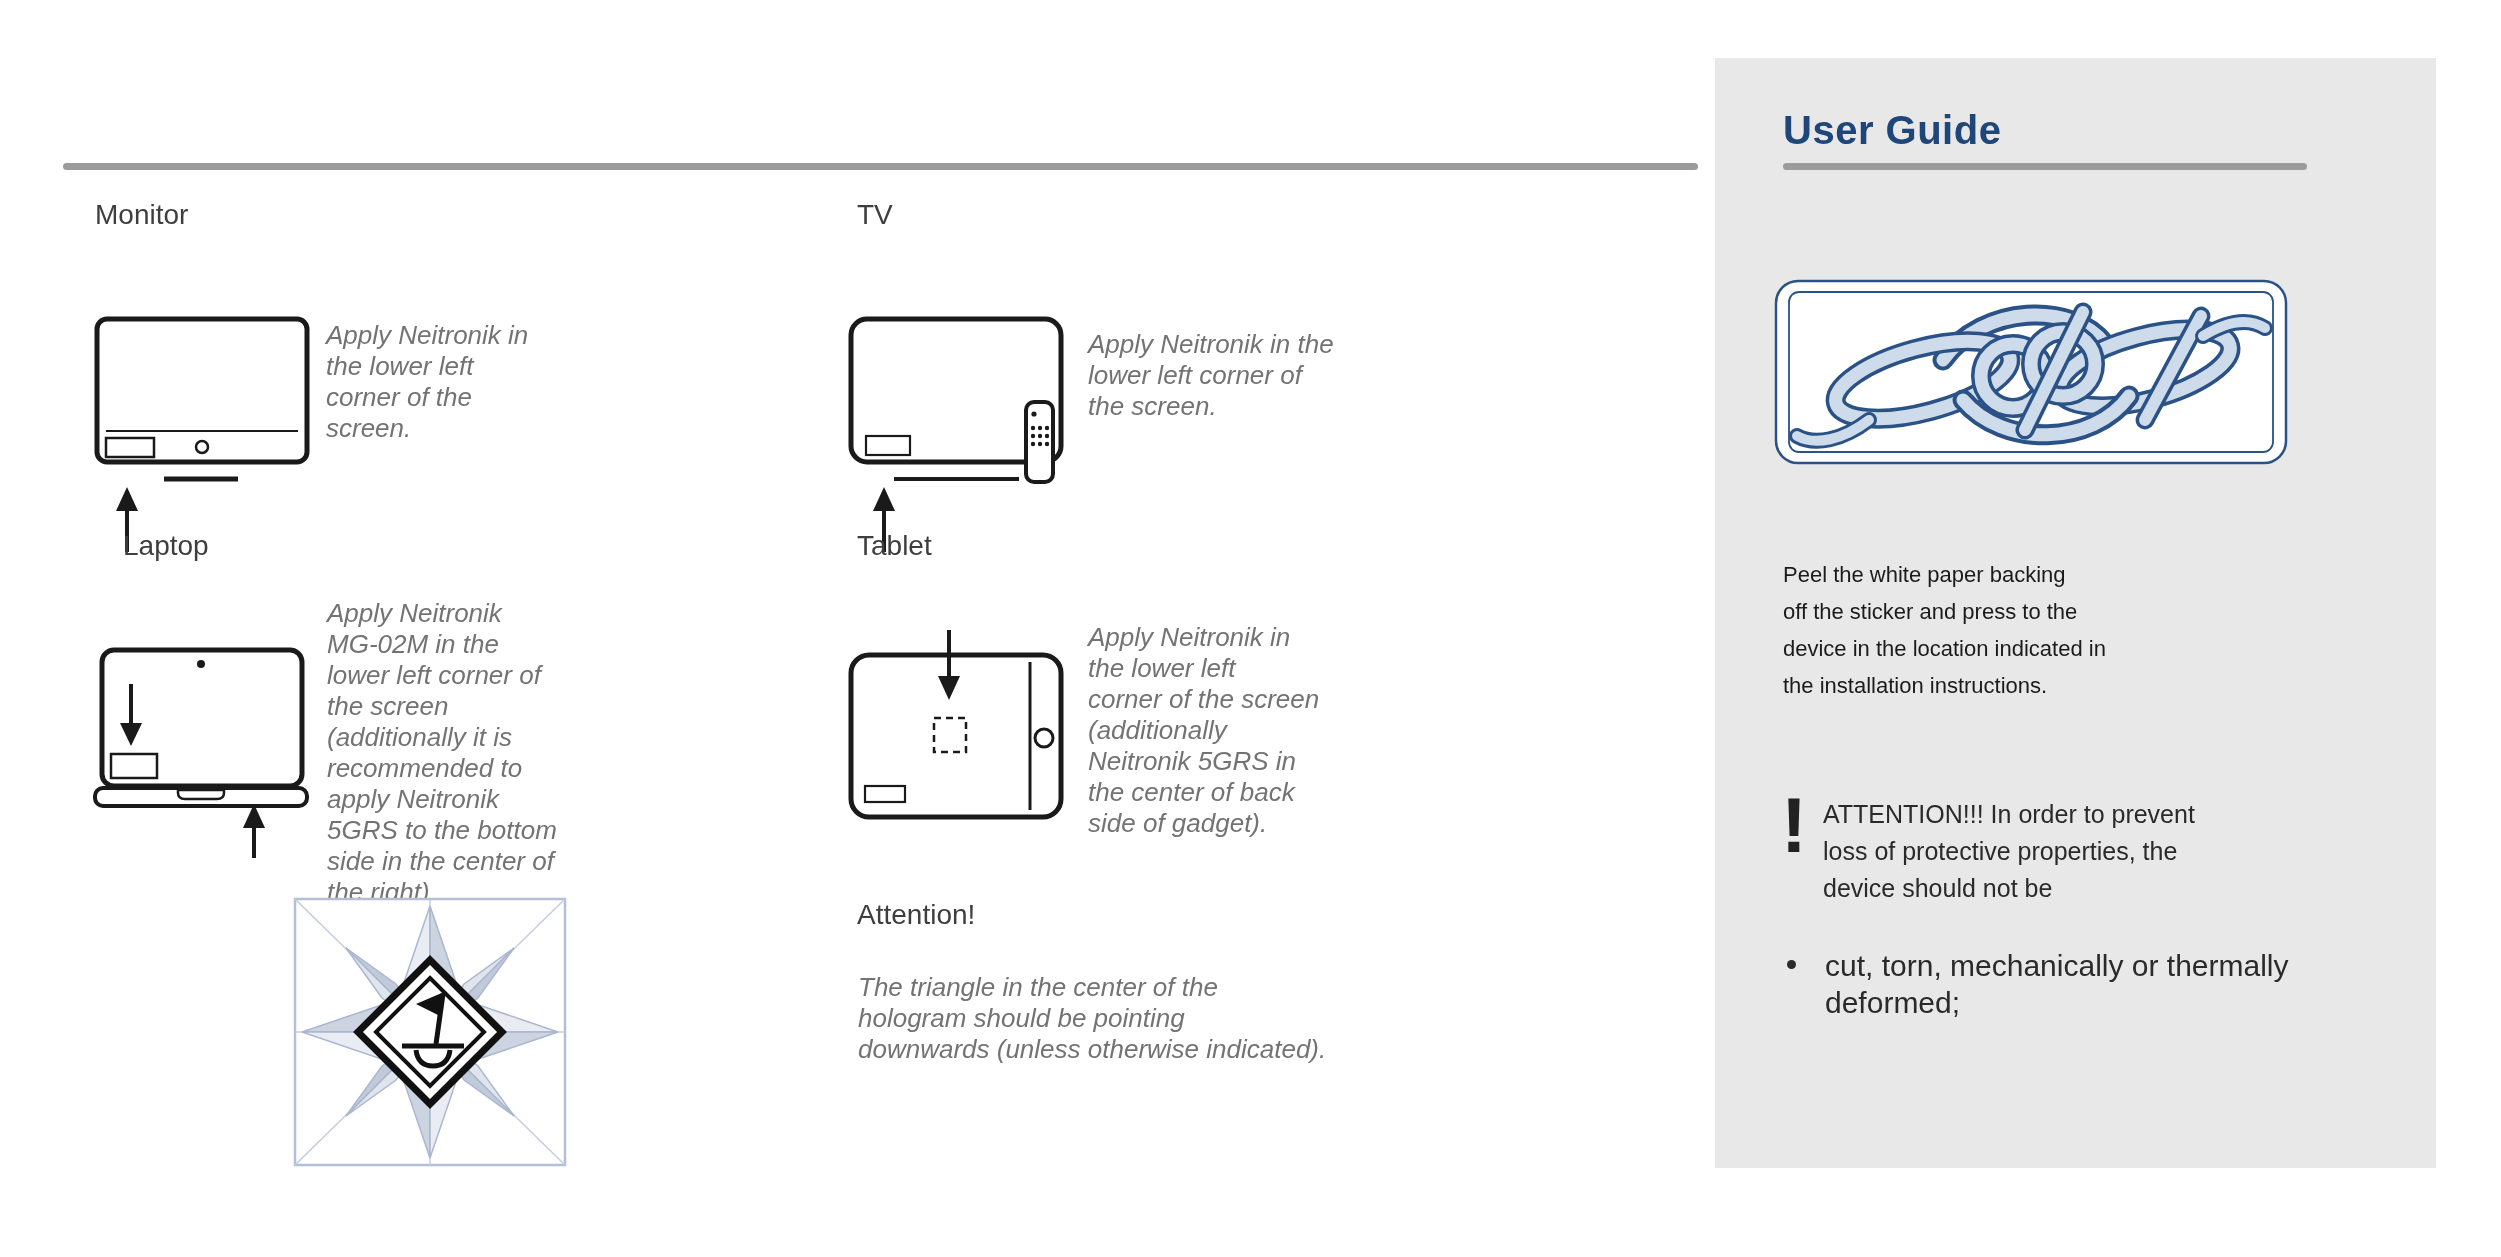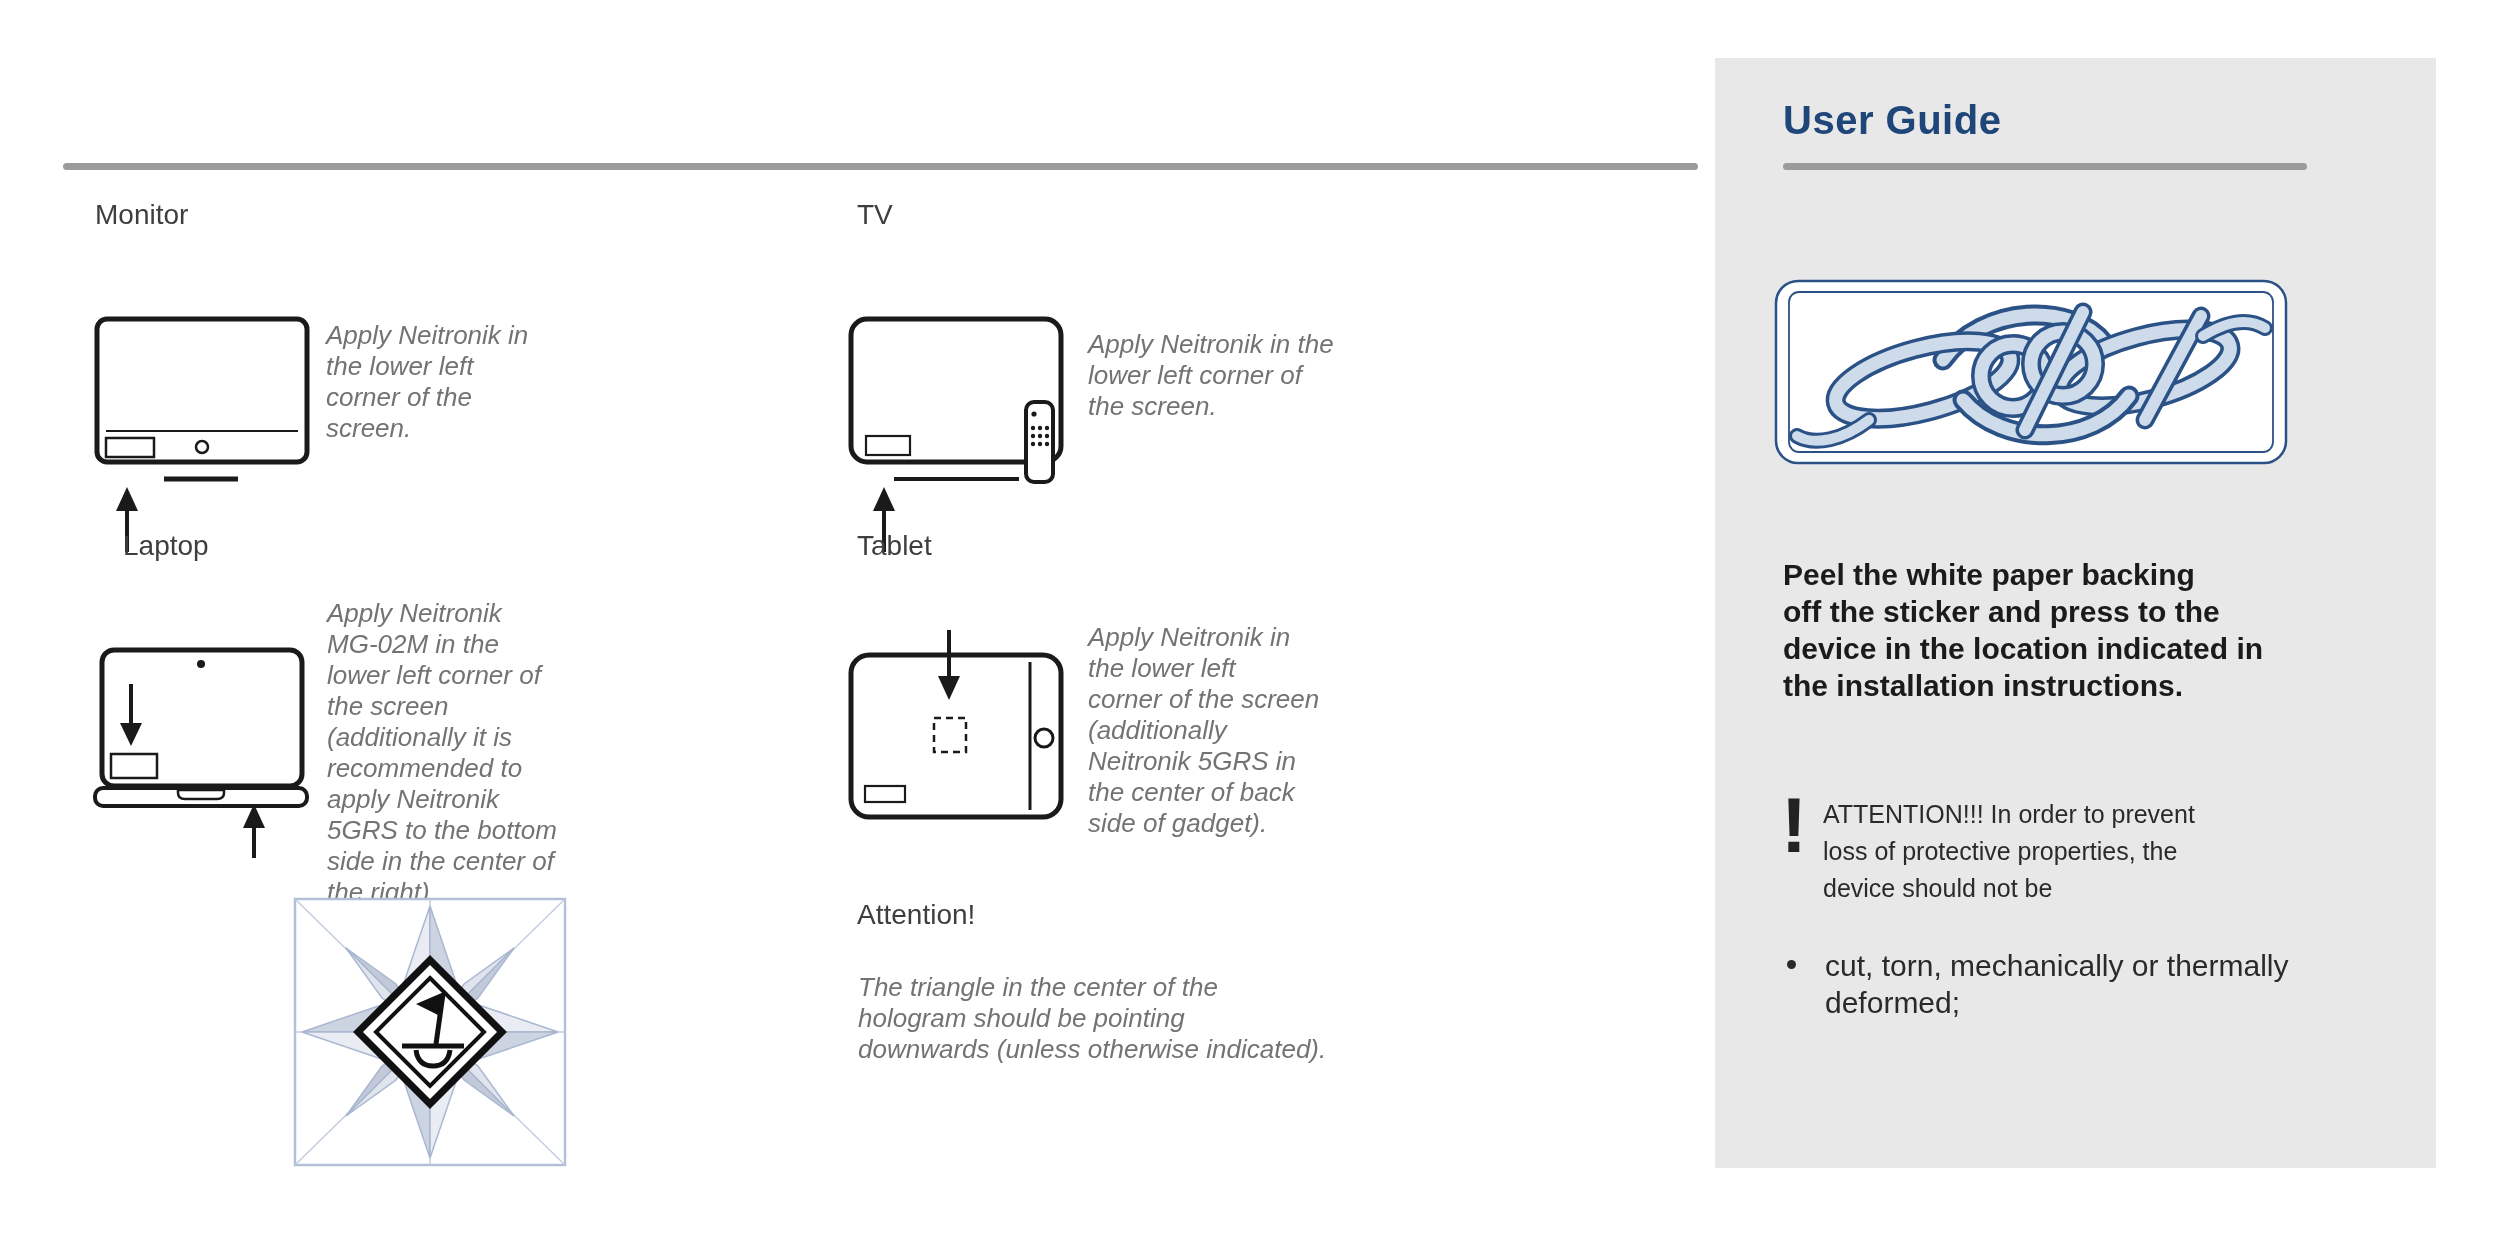--- a/index.html
+++ b/index.html
@@ -18,28 +18,28 @@
     margin:0; white-space:pre-line;font-style:italic;
   }
   .fig { position:absolute; }
 
   
   .panel {
     position:absolute; left:1715px; top:58px; width:721px; height:1110px;
     background:#e9e8e8;
   }
   .panel-title {
-    position:absolute; left:68px; top:40px; margin:0;
+    position:absolute; left:68px; top:50px; margin:0;
     font-size:40px; font-weight:700; color:#1e4678; letter-spacing:0.5px;
   }
   .rule-panel { left:68px; top:105px; width:524px; }
   .sticker { position:absolute; left:58px; top:220px; }
   .peel {
     position:absolute; left:68px; top:498px; margin:0;
-    font-size:30px; font-weight:700; line-height:37px; color:#1b1b1b;
+    font-size:22px; font-weight:400; line-height:37px; color:#1b1b1b;
     white-space:pre-line;
   }
   .bang {
     position:absolute; left:66px; top:728px; margin:0;
     font-size:78px; font-weight:700; color:#222; line-height:1;
   }
   .att-text {
     position:absolute; left:108px; top:738px; margin:0; width:510px;
     font-size:25px; line-height:37px; color:#2a2a2a; white-space:pre-line;
   }

